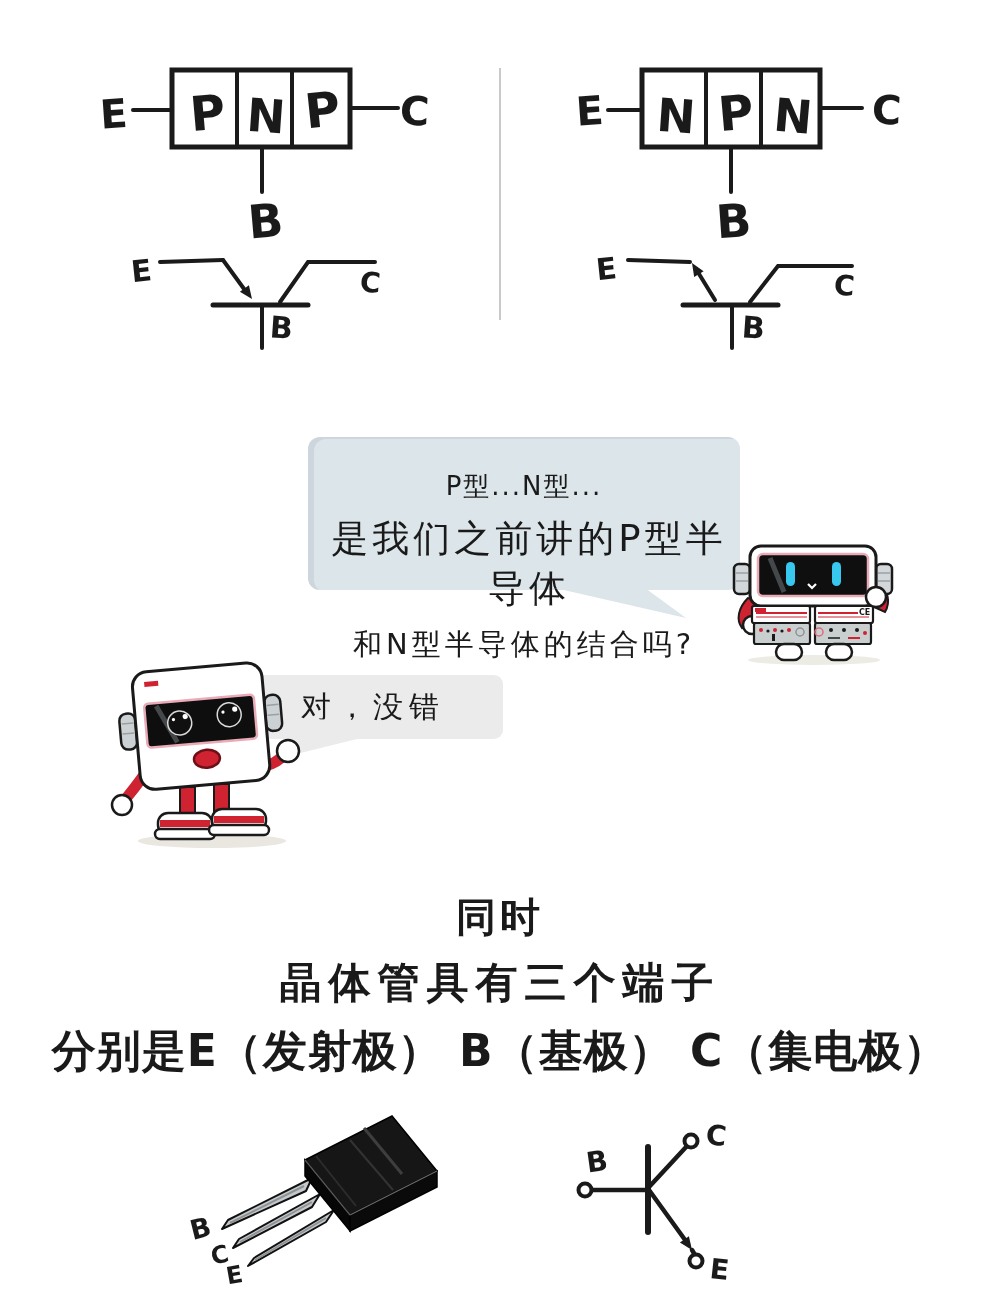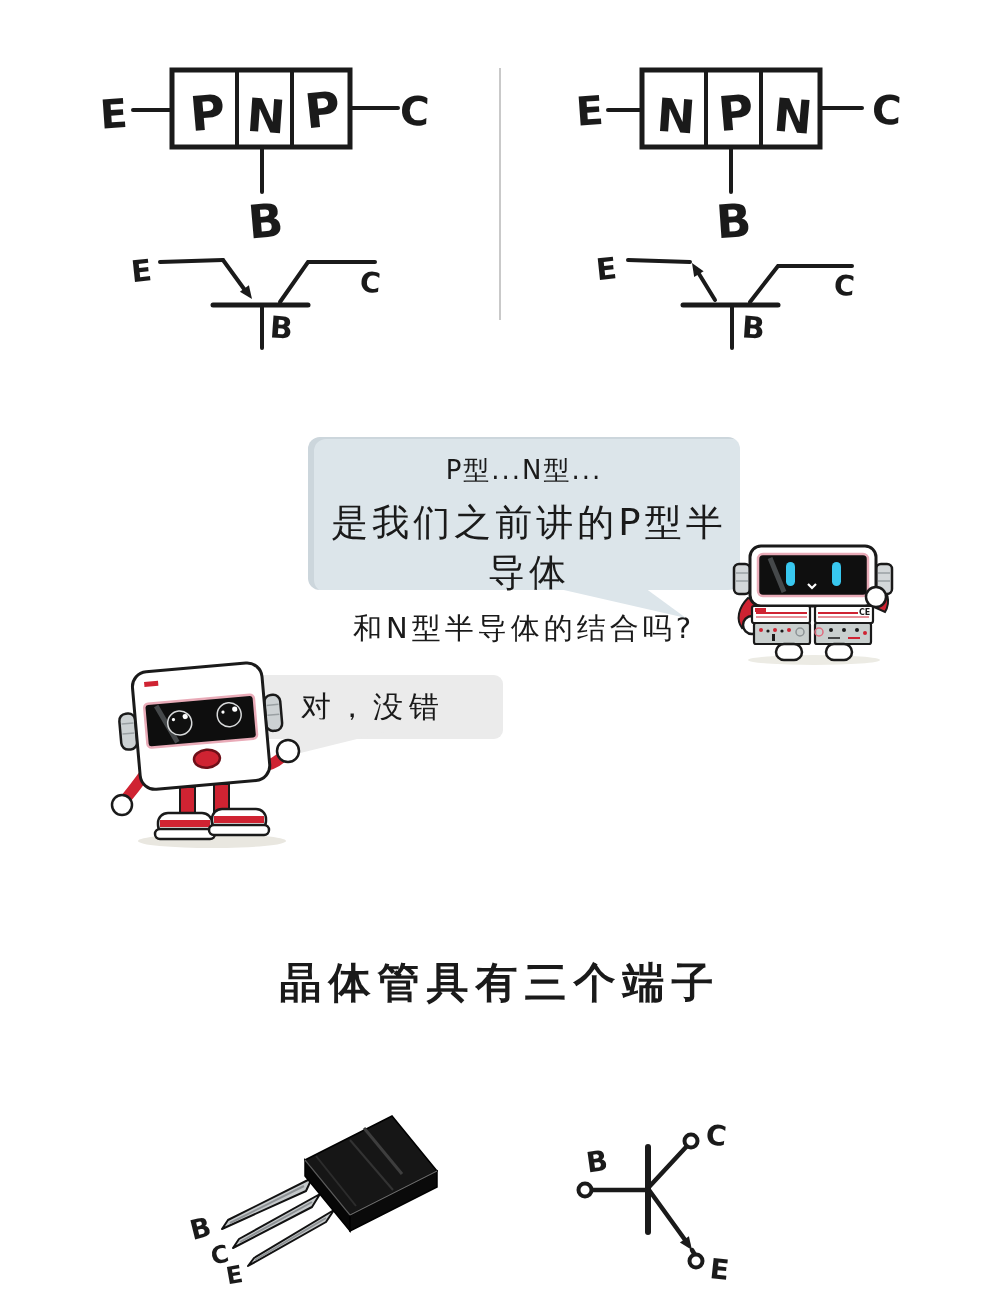--- a/index.html
+++ b/index.html
@@ -9,21 +9,21 @@
   }
   .abs{position:absolute;}
   svg{display:block;overflow:visible;}
   .ink{stroke:#1a1a1a;stroke-linecap:round;fill:none;}
   .ltr{font-family:"DejaVu Sans",sans-serif;font-weight:700;fill:#1a1a1a;}
   .divider{width:2px;background:#c9c9c9;}
   .bubble{box-sizing:border-box;text-align:center;}
   .bubble-q{
     left:308px;top:437px;width:432px;height:153px;border-radius:12px;
     background:#dce5ea;box-shadow:inset 6px 2px 0 rgba(90,110,125,.12);
-    padding-top:16px;
+    padding-top:32px;
   }
   .bubble-q .l1{font-size:26px;letter-spacing:2px;margin:0 0 10px 0;}
   .bubble-q .l2{font-size:37px;letter-spacing:4px;margin:0 0 8px 10px;}
   .bubble-q .l3{font-size:29px;letter-spacing:4px;margin:11px;}
   .bubble-a{
     left:243px;top:658px;width:260px;height:64px;border-radius:9px;background:#ebebeb;
     line-height:64px;font-size:30px;letter-spacing:6px;margin-top:17px;
   }
   .caption{left:0;width:1000px;text-align:center;font-weight:600;}
   .cap1{top:890px;font-size:40px;letter-spacing:4px;}
@@ -209,21 +209,23 @@
       <g>
         <circle cx="122" cy="62" r="12" fill="#101010" stroke="#d8dadb" stroke-width="1.5"></circle>
         <circle cx="128" cy="57" r="2.6" fill="#fff"></circle>
           <circle cx="116" cy="59" r="1.6" fill="#fff"></circle>
       </g>
       <ellipse cx="96" cy="104" rx="13" ry="9" fill="#cf2332" stroke="#6e0f18" stroke-width="2.5"></ellipse>
     </g>
     <circle cx="180" cy="96" r="11" fill="#fff" stroke="#1a1a1a" stroke-width="2.5"></circle>
   </svg>
 
+  <div class="abs caption cap1">同时</div>
   <div class="abs caption cap2">晶体管具有三个端子</div>
+  <div class="abs caption cap3">分别是E（发射极） B（基极） C（集电极）</div>
 
   <svg class="abs" style="left:150px;top:1098px" width="350" height="213" viewBox="0 0 350 213">
 
     <g>
       <polygon points="162,80 78,122 72,131 156,93" fill="#c4c8ca" stroke="#111" stroke-width="2" stroke-linejoin="round"></polygon>
       <line x1="154" y1="88" x2="80" y2="125" stroke="#8d9194" stroke-width="2"></line>
       <polygon points="170,96 89,141 83,150 162,109" fill="#c4c8ca" stroke="#111" stroke-width="2" stroke-linejoin="round"></polygon>
       <line x1="162" y1="104" x2="90" y2="144" stroke="#8d9194" stroke-width="2"></line>
       <polygon points="184,112 104,160 98,168 176,124" fill="#c4c8ca" stroke="#111" stroke-width="2" stroke-linejoin="round"></polygon>
       <line x1="176" y1="120" x2="105" y2="162" stroke="#8d9194" stroke-width="2"></line>

